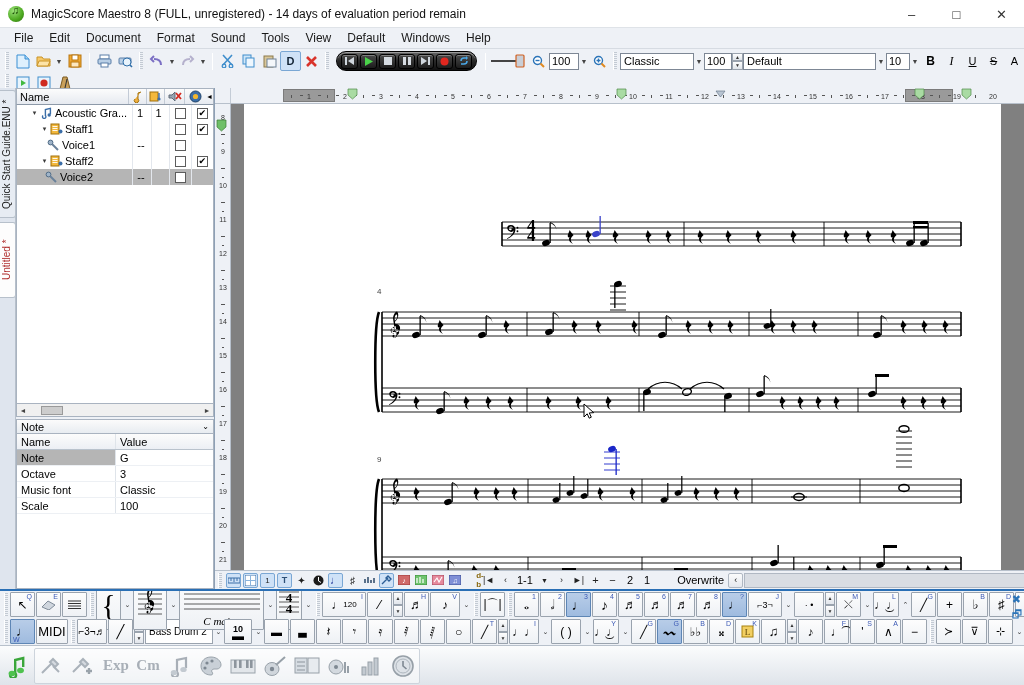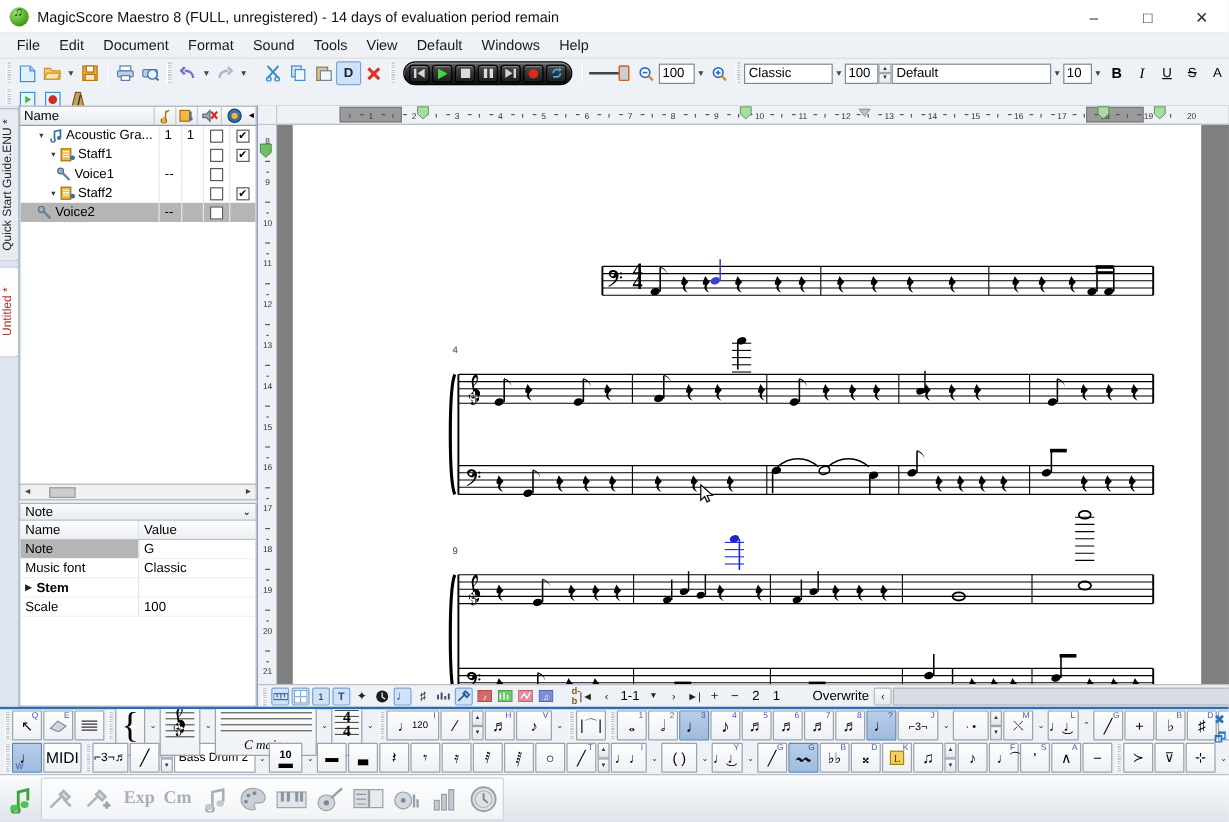--- a/index.html
+++ b/index.html
@@ -534,21 +534,21 @@
             <div class="tcell" style="width:19px;"></div>
             <div class="tcell" style="width:22px;justify-content:center;">
                 <span class="ckbox"></span>
               </div>
             <div class="tcell" style="width:22px;justify-content:center;border-right:none;">
                 <span class="ckbox">✔</span>
               </div>
           </div>
 
           <div class="trow sel">
-            <div class="tcell tname" style="width:119px;padding-left:14px;">
+            <div class="tcell tname" style="width:119px;padding-left:28px;">
               <span class="nodeicon">
                 <svg width="13" height="12" viewBox="0 0 13 12">
                     <circle cx="3.5" cy="3.5" r="2.4" fill="#9fb4c9" stroke="#4f6b86"></circle>
                     <path d="M5 5l6 6" stroke="#6a819a" stroke-width="2"></path>
                   </svg>
               </span>
               <span>Voice2</span>
             </div>
             <div class="tcell" style="width:19px;padding-left:4px;">--</div>
             <div class="tcell" style="width:19px;"></div>
@@ -574,29 +574,26 @@
         <div class="prop-grid">
           <div class="prow hdr">
             <div class="pk">Name</div>
             <div class="pv">Value</div>
           </div>
           <div class="prow sel">
             <div class="pk">Note</div>
             <div class="pv">G</div>
           </div>
           <div class="prow">
+            <div class="pk">Octave</div>
+            <div class="pv">3</div>
+          </div>
+          <div class="prow">
             <div class="pk">Music font</div>
             <div class="pv">Classic</div>
-          </div>
-          <div class="prow">
-            <div class="pk grp">
-                <span class="exp">▶</span>
-                <span>Stem</span>
-              </div>
-            <div class="pv"></div>
           </div>
           <div class="prow">
             <div class="pk">Scale</div>
             <div class="pv">100</div>
           </div>
         </div>
       </div>
     </div>
 
     <div class="scorewrap">

